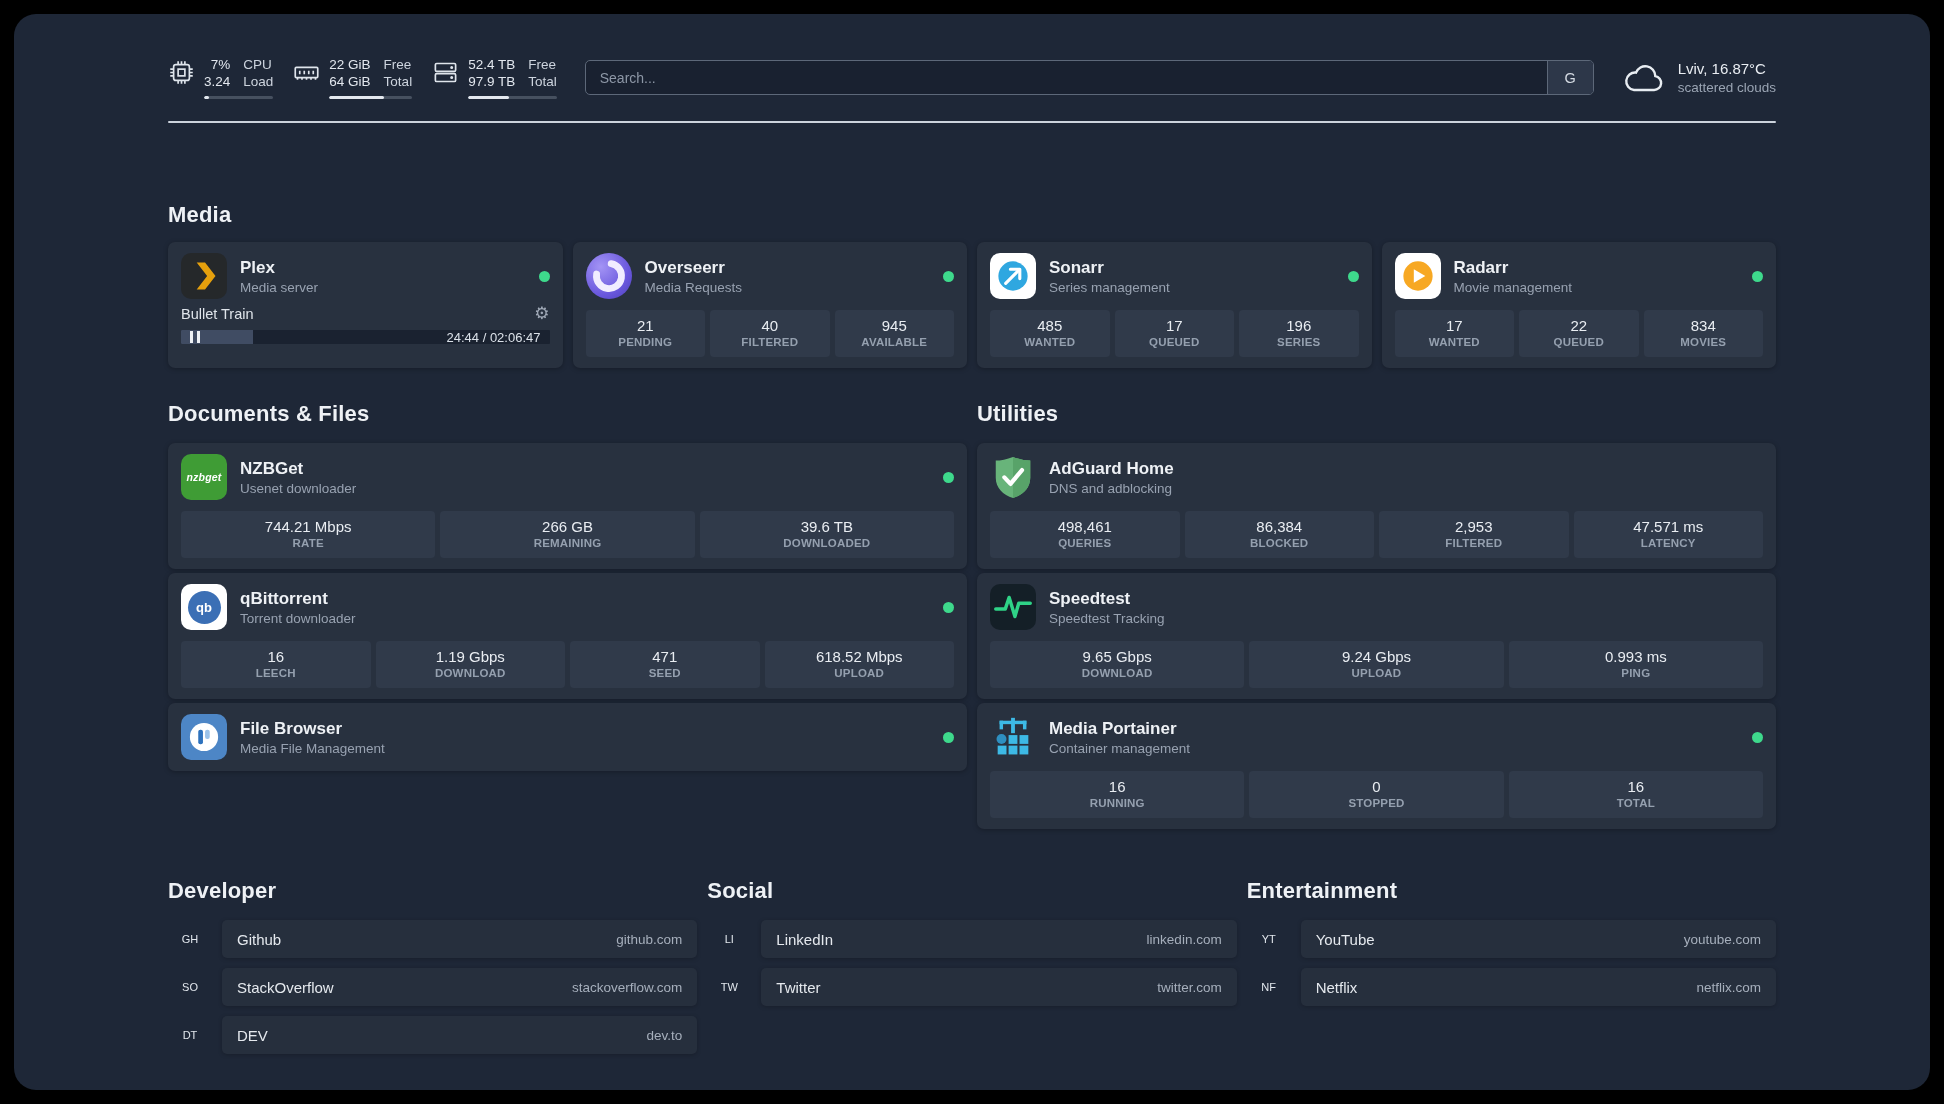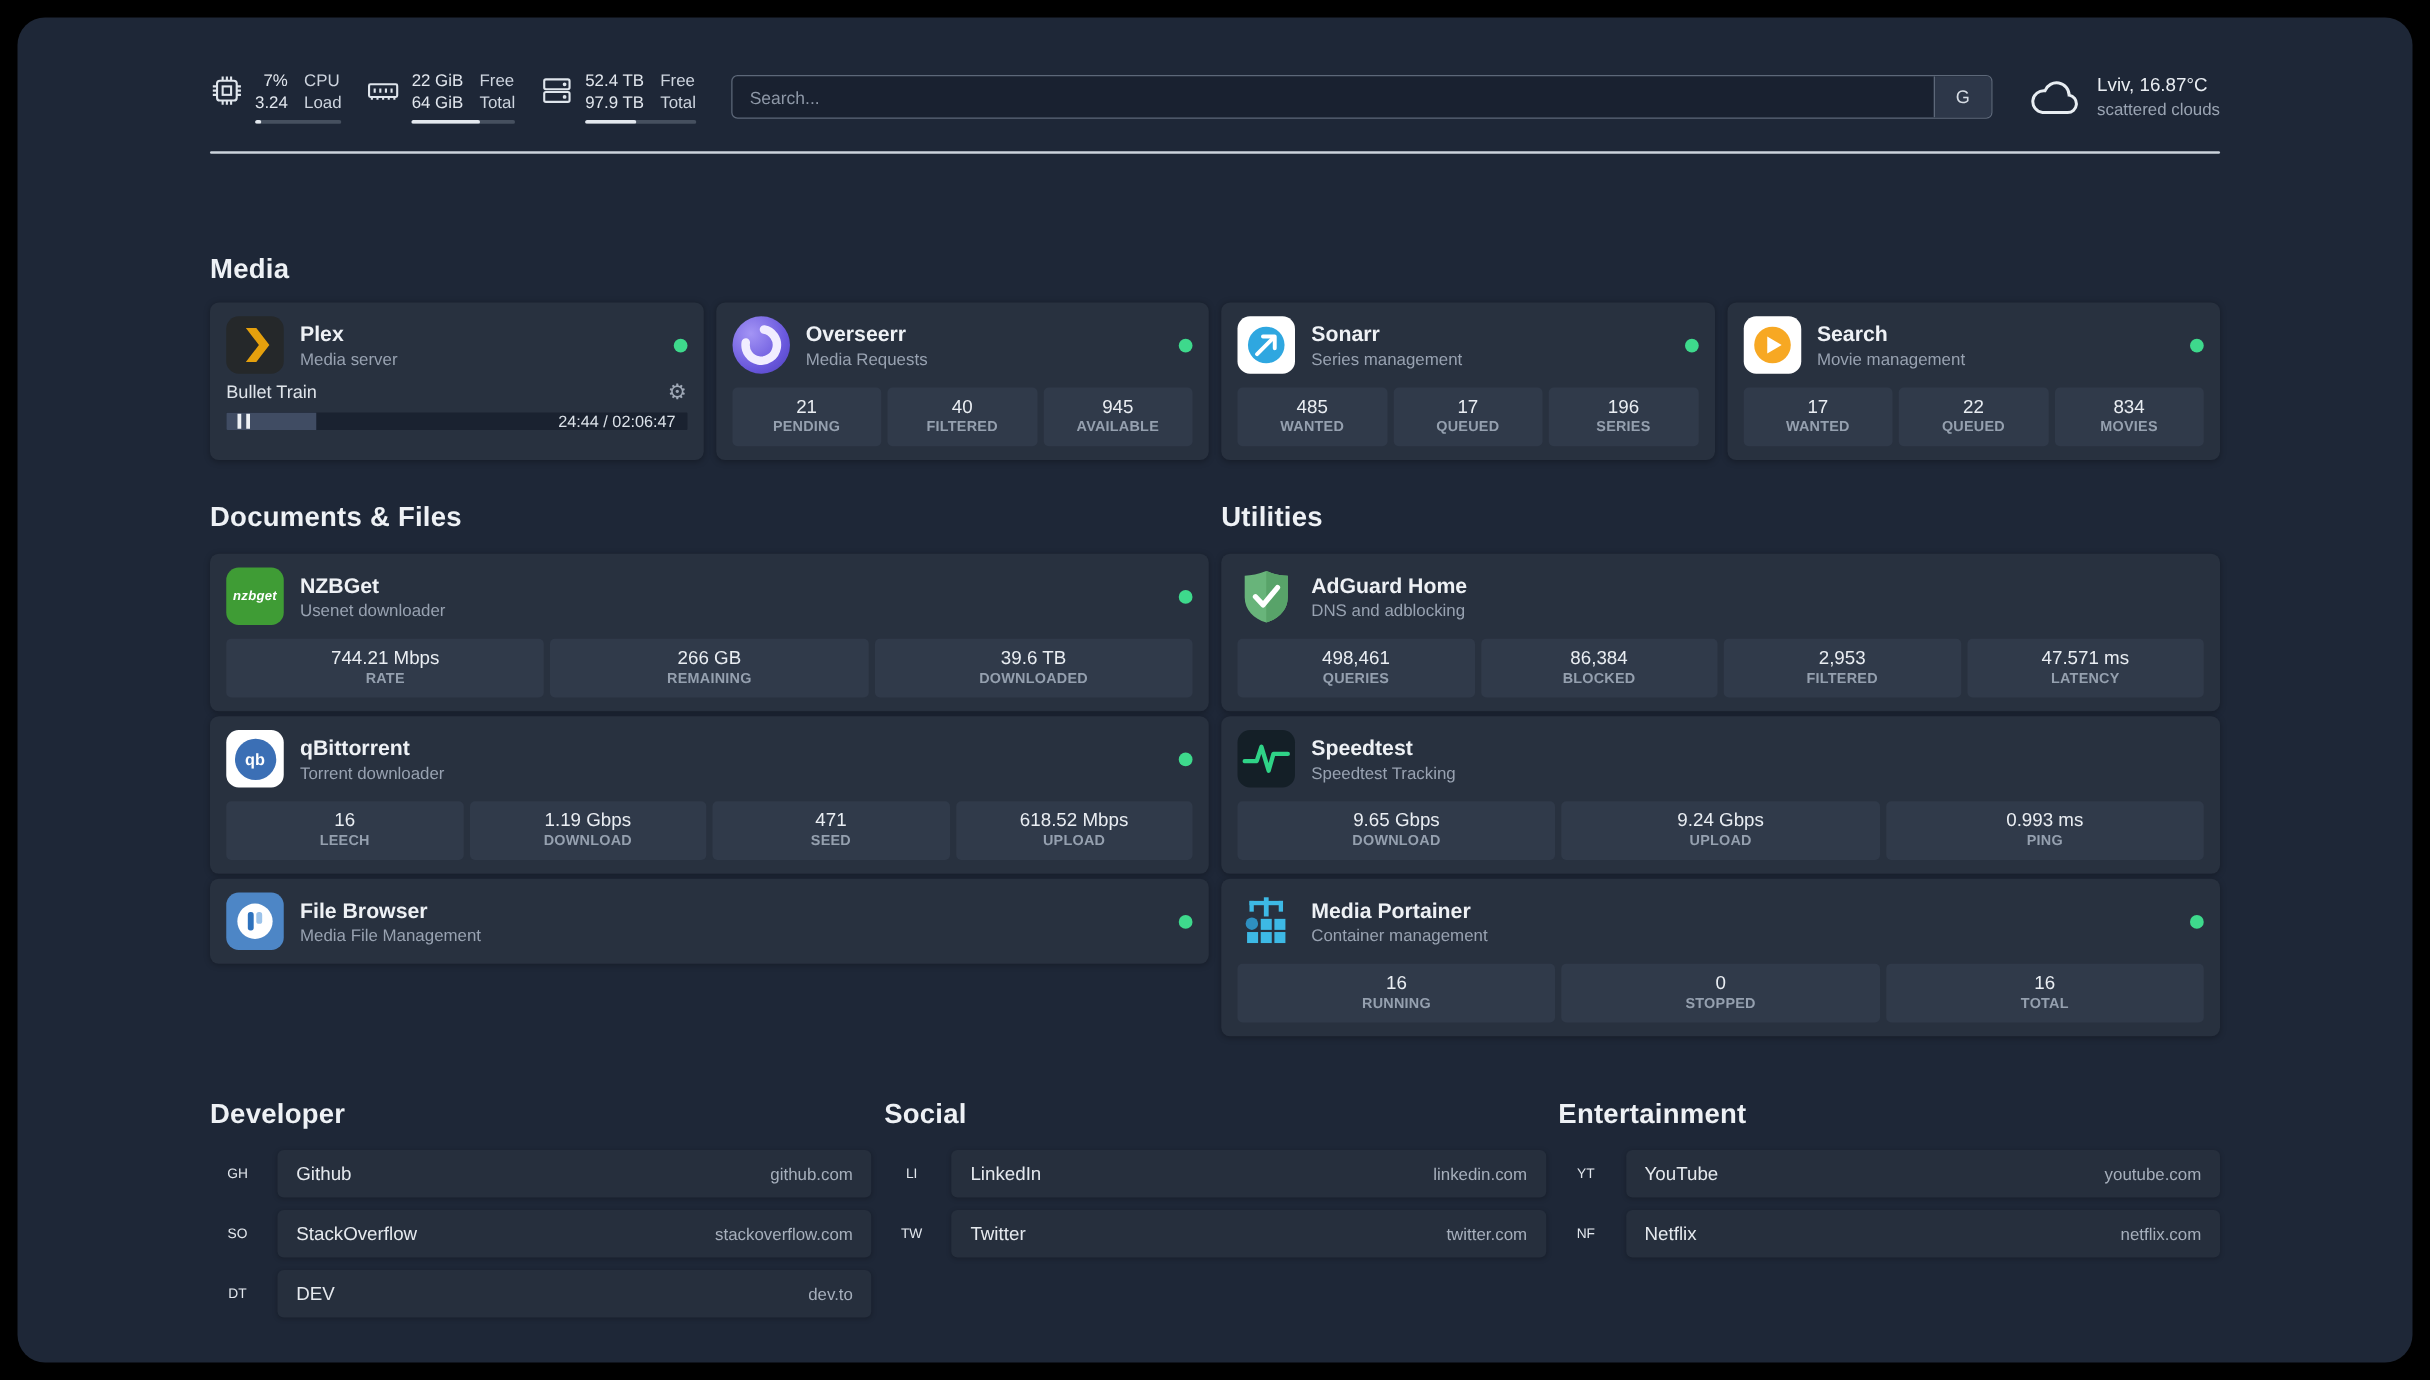--- a/index.html
+++ b/index.html
@@ -313,21 +313,21 @@
 
         <div class="card">
           <div class="card-head">
             <div class="app-icon icon-radarr">
               <svg viewBox="0 0 44 44">
                 <circle cx="22" cy="22" r="14" fill="#f7a823"></circle>
                 <path d="M18 15.5l11 6.5-11 6.5z" fill="#fff"></path>
               </svg>
             </div>
             <div class="app-text">
-              <div class="app-name">Search</div>
+              <div class="app-name">Radarr</div>
               <div class="app-desc">Movie management</div>
             </div>
             <span class="dot"></span>
           </div>
           <div class="stats">
             <div class="stat">
               <div class="stat-value">17</div>
               <div class="stat-label">WANTED</div>
             </div>
             <div class="stat">

